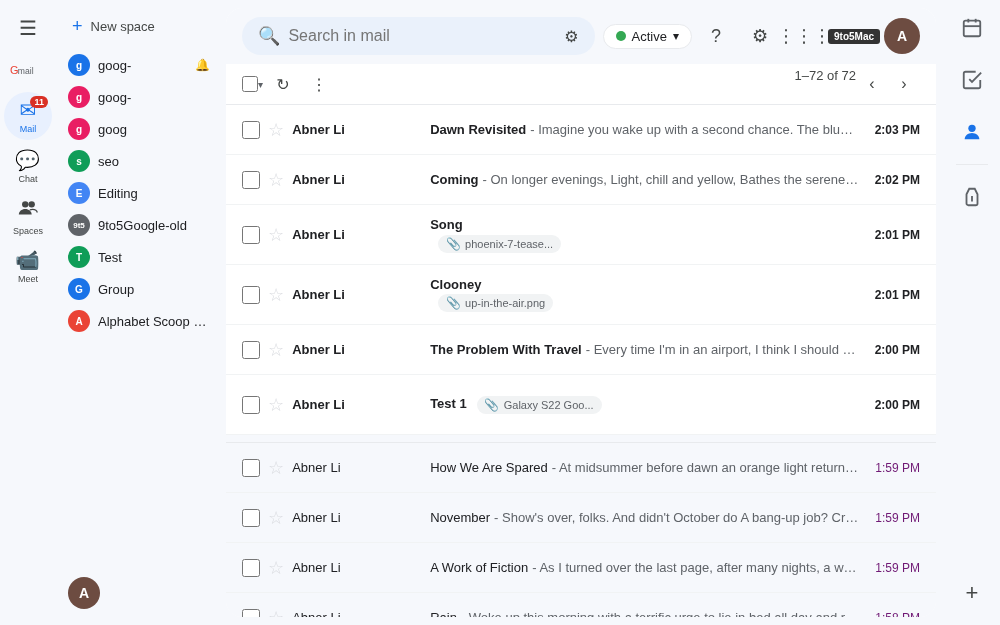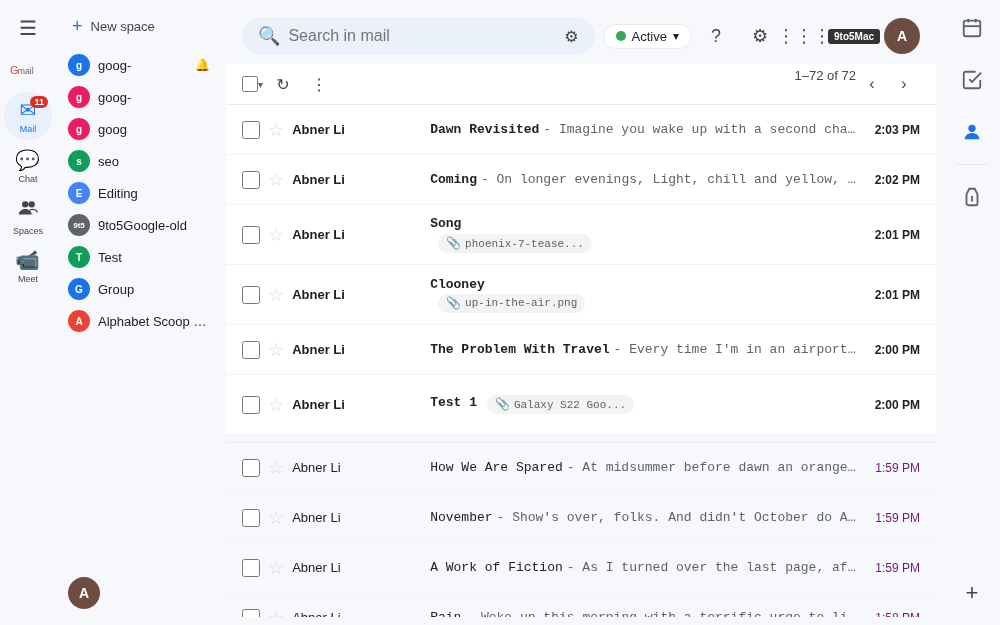--- a/index.html
+++ b/index.html
@@ -118,21 +118,21 @@
       display: flex; align-items: center; gap: 8px;
       padding: 0 16px; height: 50px; border-bottom: 1px solid #f1f3f4;
       cursor: pointer; background: white; position: relative;
     }
     .email-row.unread { background: white; }
     .email-row.read { background: #f6f8fc; }
     .email-checkbox { width: 18px; height: 18px; flex-shrink: 0; }
     .star-btn { color: #dadce0; font-size: 18px; cursor: pointer; flex-shrink: 0; }
     .sender { width: 130px; font-size: 13px; flex-shrink: 0; white-space: nowrap; overflow: hidden; text-overflow: ellipsis; font-weight: 600; }
     .email-row.read .sender { font-weight: 400; }
-    .email-content { flex: 1; display: flex; align-items: center; gap: 0; overflow: hidden; min-width: 0; font-family: Liberation Mono, monospace; }
+    .email-content { flex: 1; display: flex; align-items: center; gap: 0; overflow: hidden; min-width: 0; }
     .subject { font-weight: 600; white-space: nowrap; flex-shrink: 0; }
     .email-row.read .subject { font-weight: 400; }
     .snippet { color: #5f6368; margin-left: 4px; white-space: nowrap; overflow: hidden; text-overflow: ellipsis; font-weight: 400; }
     .attachment-pill {
       display: inline-flex; align-items: center; gap: 4px;
       background: #f1f3f4; border-radius: 12px; padding: 2px 8px;
       font-size: 11px; color: #5f6368; margin-left: 8px; flex-shrink: 0;
     }
     .att-icon { color: #ea4335; font-size: 12px; }
     .time { font-size: 12px; color: #701a75; white-space: nowrap; flex-shrink: 0; margin-left: 8px; font-weight: 400; }

